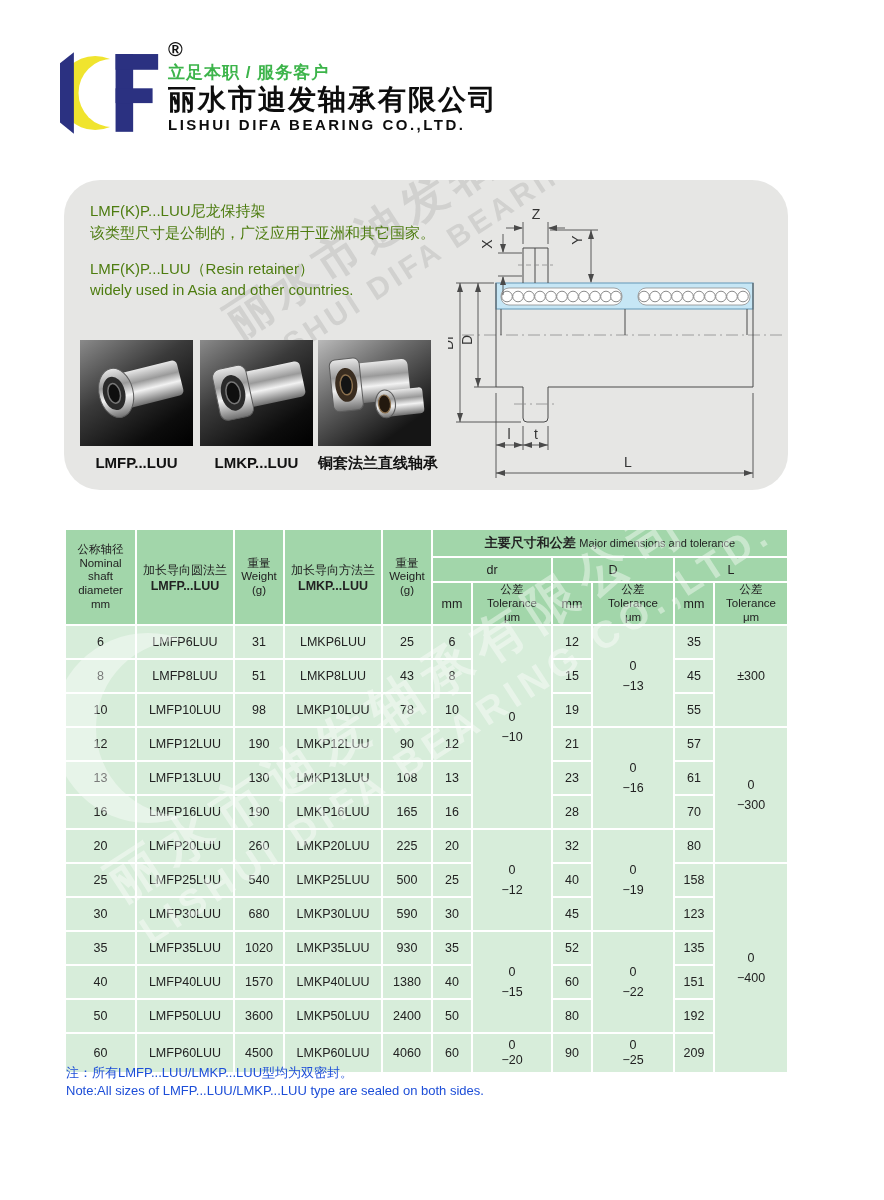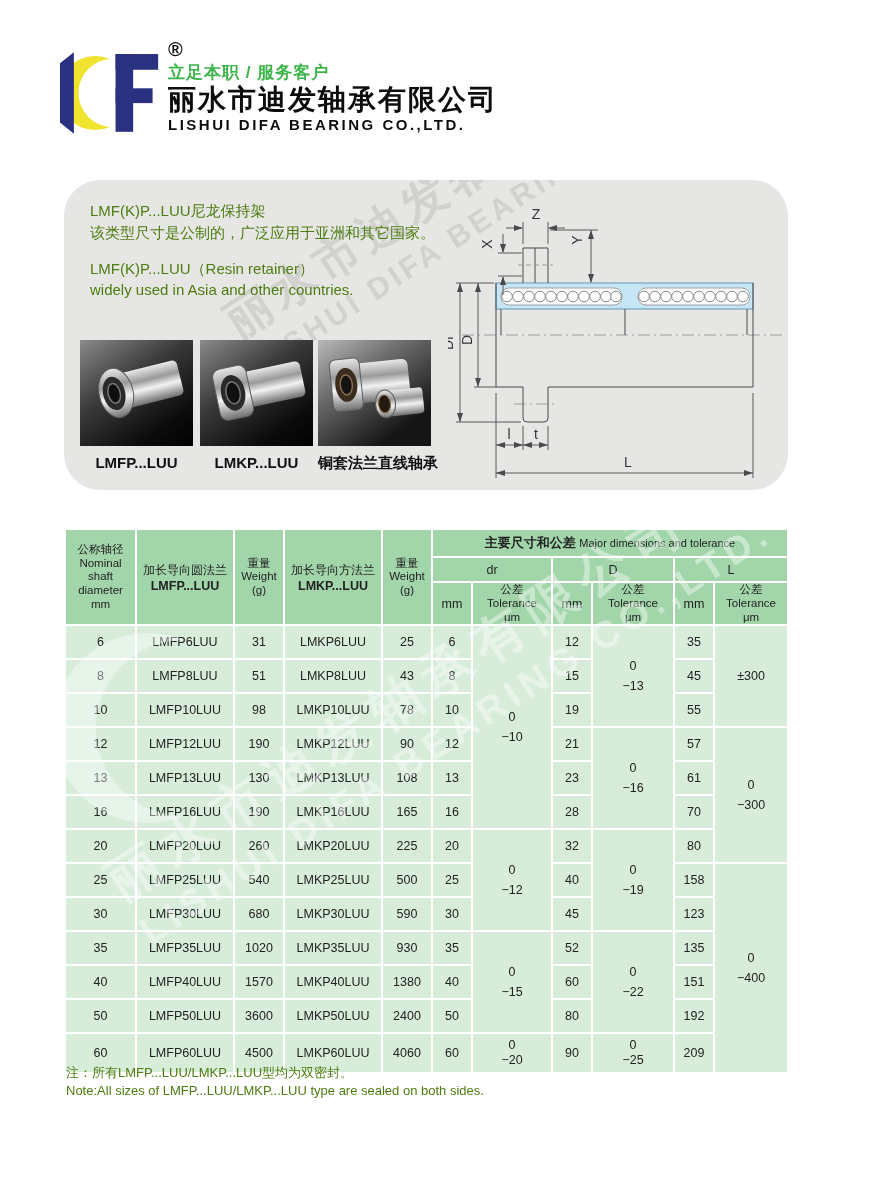--- a/index.html
+++ b/index.html
@@ -55,21 +55,21 @@
   .major-cn { font-weight:bold; font-size:13px; }
   .major-en { font-size:11px; }
   .tol { white-space:pre-line; line-height:1.6; }
   .table-wm { position:absolute; left:0; top:0; width:723px; height:534px; overflow:hidden; pointer-events:none; }
   .table-wm .txt { position:absolute; left:30px; top:330px; transform:rotate(-33deg); transform-origin:left top;
                    color:rgba(255,255,255,0.42); white-space:nowrap; }
   .table-wm .t1 { font-size:52px; font-weight:bold; letter-spacing:10px; }
   .table-wm .t2 { font-size:38px; font-weight:bold; letter-spacing:6px; }
 
   
-  .note { position:absolute; left:66px; top:1064px; font-size:13px; line-height:1.35; color:#4d7c0f; }
+  .note { position:absolute; left:66px; top:1064px; font-size:13px; line-height:1.35; color:#1d4ed8; }
 </style>
 </head>
 <body>
 
 <div class="page">
 
   <div class="brand">
     <svg class="logo" width="100" height="96" viewBox="0 0 108 98">
       <circle cx="38" cy="50" r="40" fill="#f0e42e"></circle>
       <circle cx="57" cy="50" r="37" fill="#ffffff"></circle>

